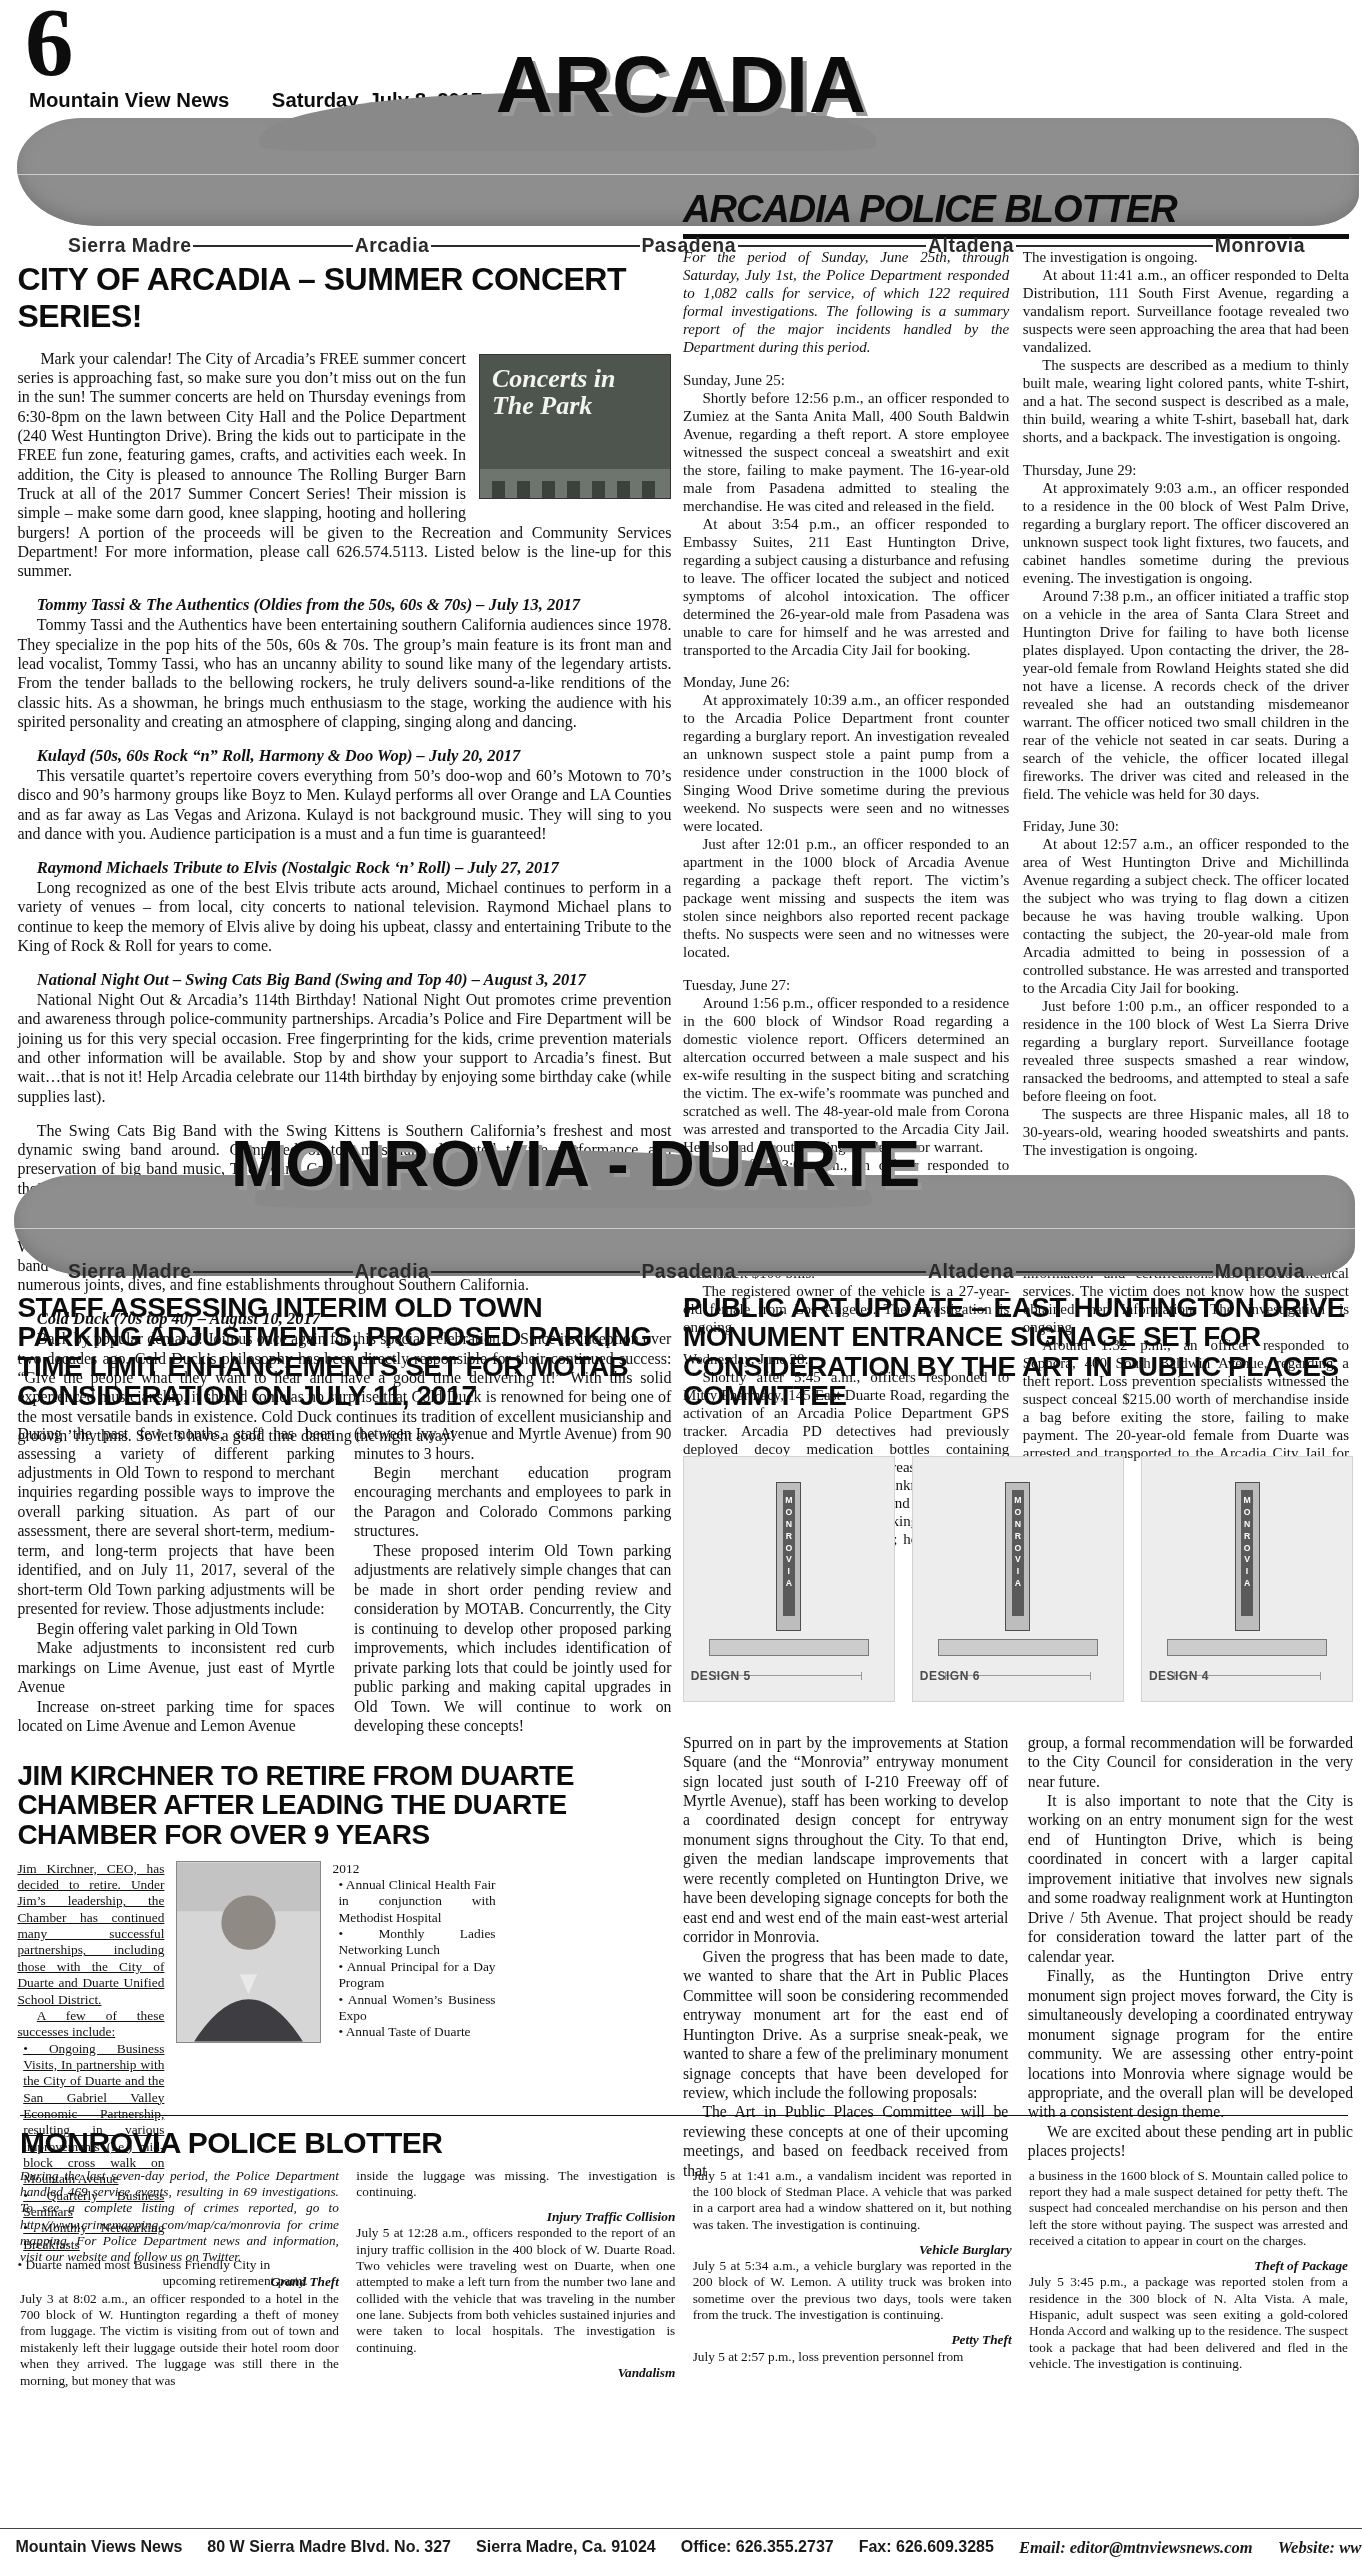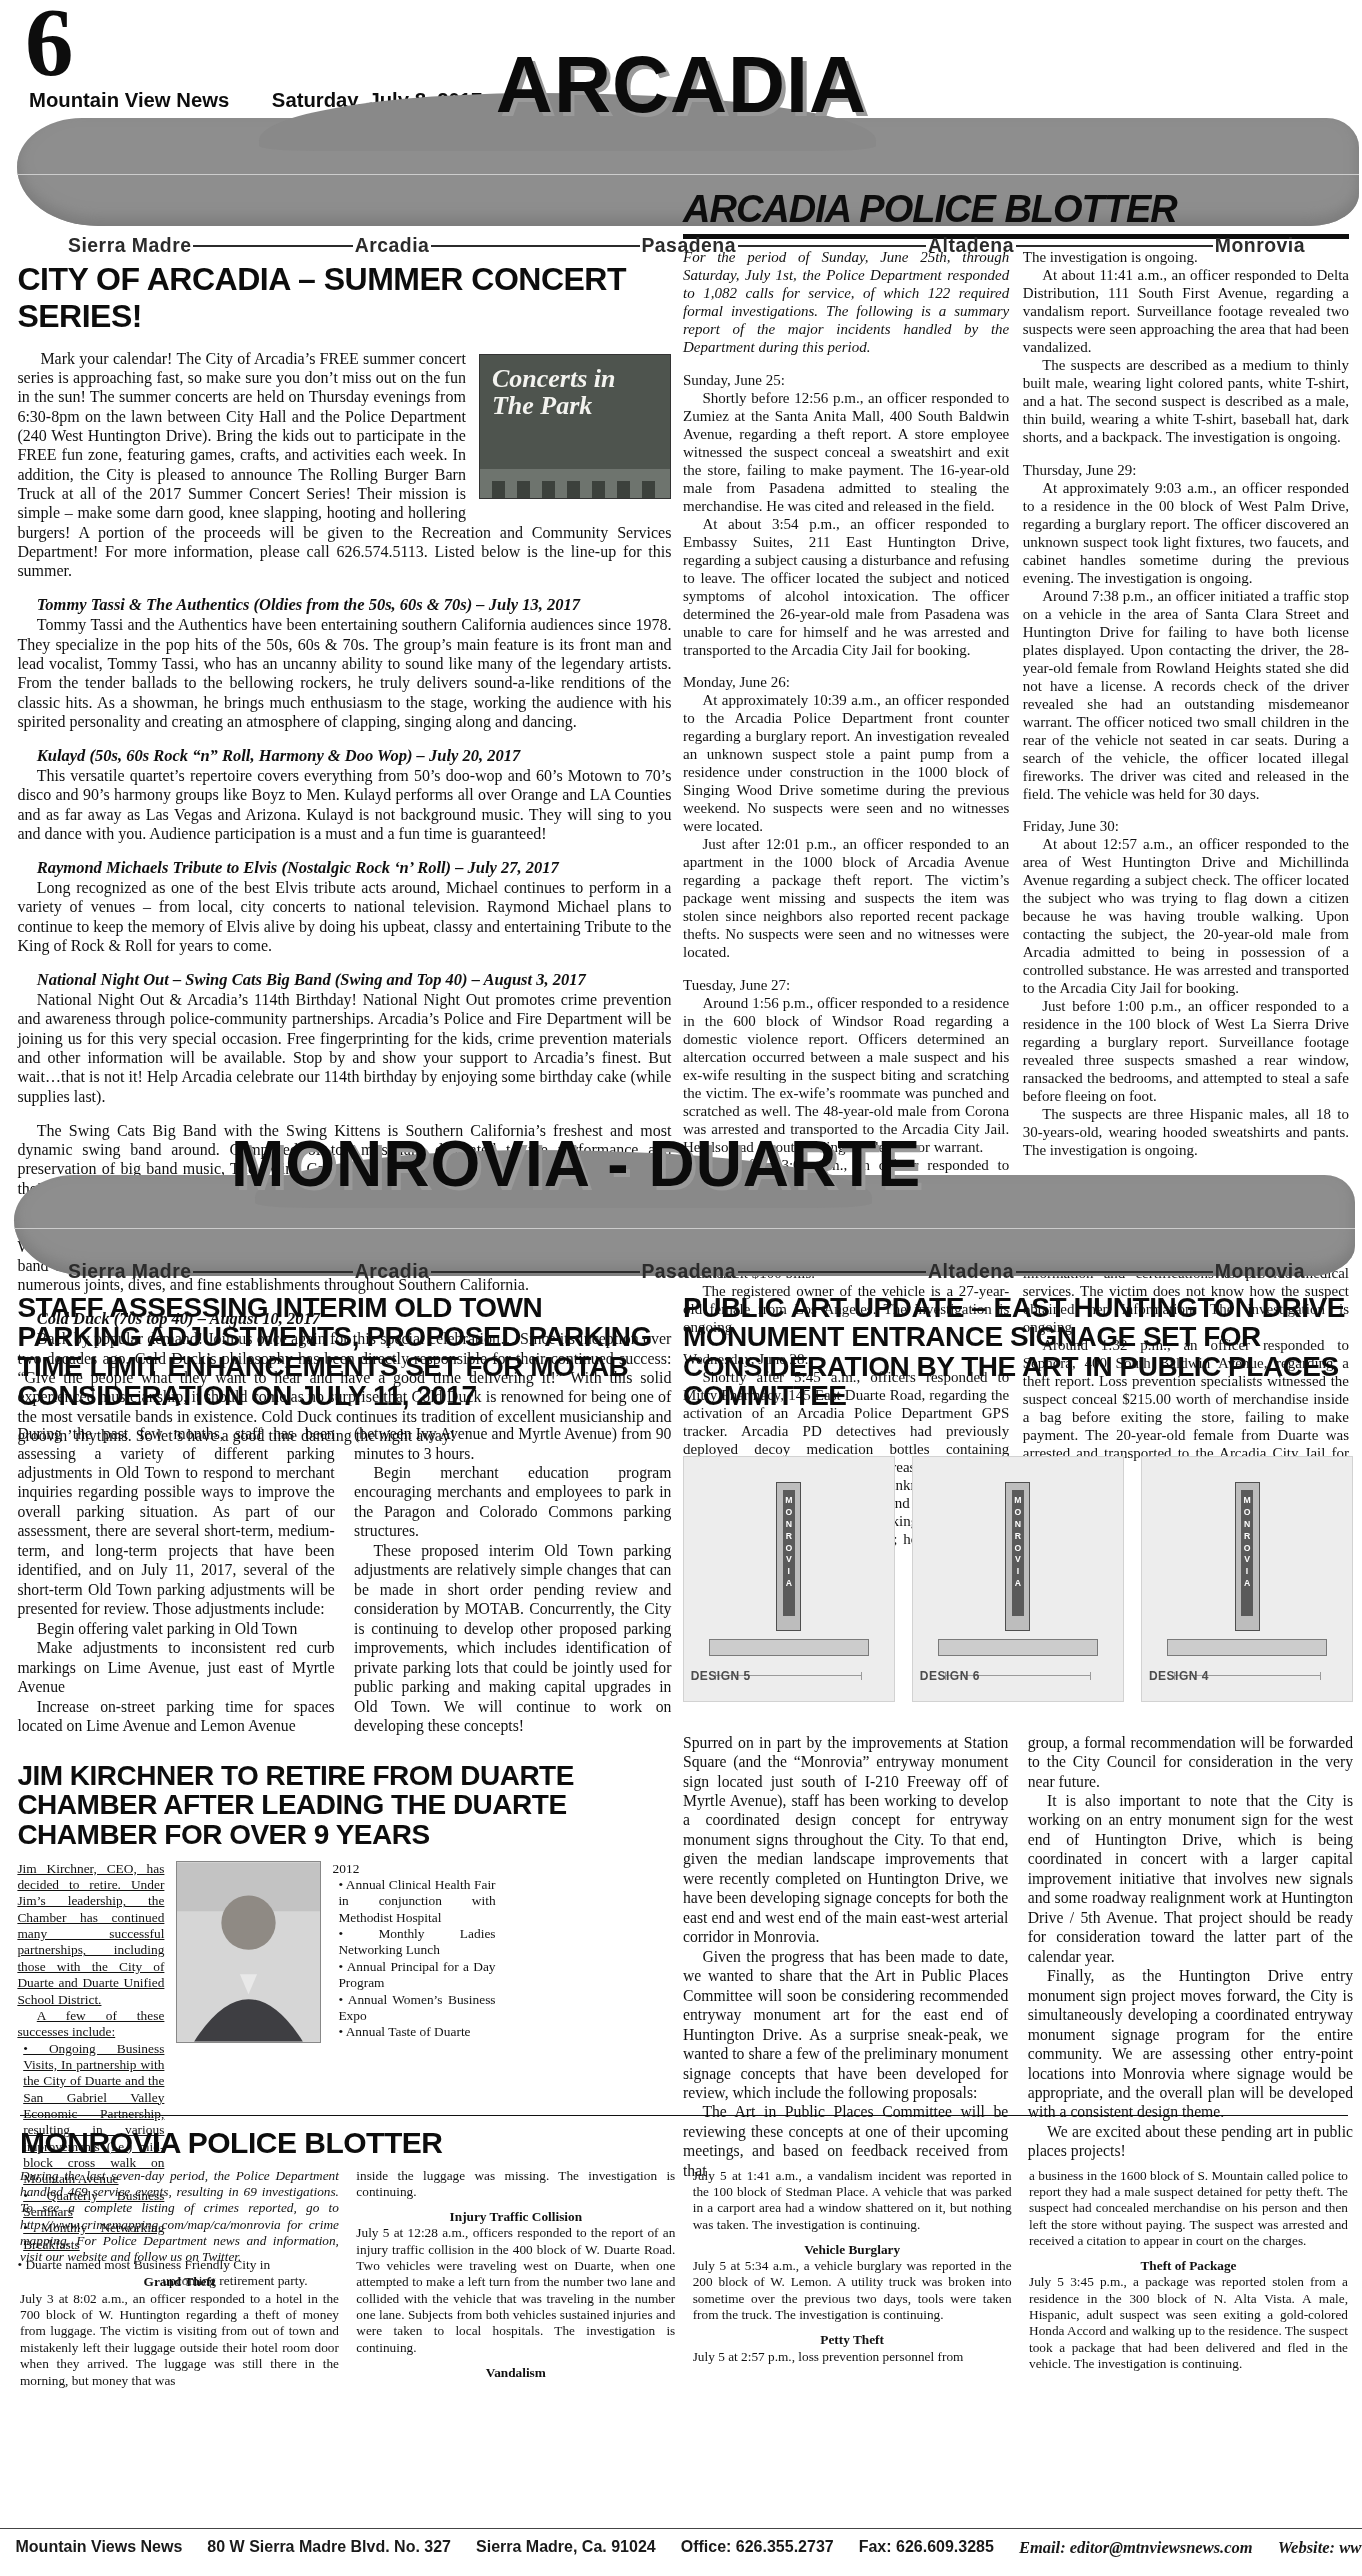--- a/index.html
+++ b/index.html
@@ -23,21 +23,21 @@
   .city-item:last-child{flex:0;}
   .city-name{font:bold 19.4px "Liberation Sans",sans-serif;color:#2b2b2b;letter-spacing:0.5px;white-space:nowrap;}
   .city-item::after{content:"";flex:1;border-top:2.4px solid #2b2b2b;margin:0 1.9px;}
   .city-item:last-child::after{display:none;}
   
   .headline{font-family:"Liberation Sans",sans-serif;font-weight:bold;color:#0d0d0d;letter-spacing:-0.5px;margin:0;}
   .bp{margin:0;text-align:justify;}
   .bp.para{text-indent:19.4px;}
   .bp.flat{text-indent:0;}
   .bp.day{margin-top:14.5px;}
-  .bp.crime{font-weight:bold;margin-top:8.7px;text-align:center;}
+  .bp.crime{font-weight:bold;font-style:italic;margin-top:8.7px;text-align:right;}
   .bp.intro{font-style:italic;margin-bottom:8.7px;}
   .bp.bullet{text-indent:0;padding-left:5.8px;}
   
   .concert{position:absolute;top:261px;left:17.4px;width:654px;}
   .concert .headline{font-size:32px;}
   .concert-body{margin-top:13.5px;font-size:16px;line-height:1.21;}
   .concert-intro{margin:0;text-indent:23px;text-align:justify;}
   .concert-photo{float:right;width:190px;height:143px;margin:5.8px 0 7.7px 13.5px;background:#4e544e;
             position:relative;border:1px solid #333;overflow:hidden;}
   .concert-photo .cap{position:absolute;top:9.7px;left:11.6px;right:9.7px;color:#f3f3ef;

